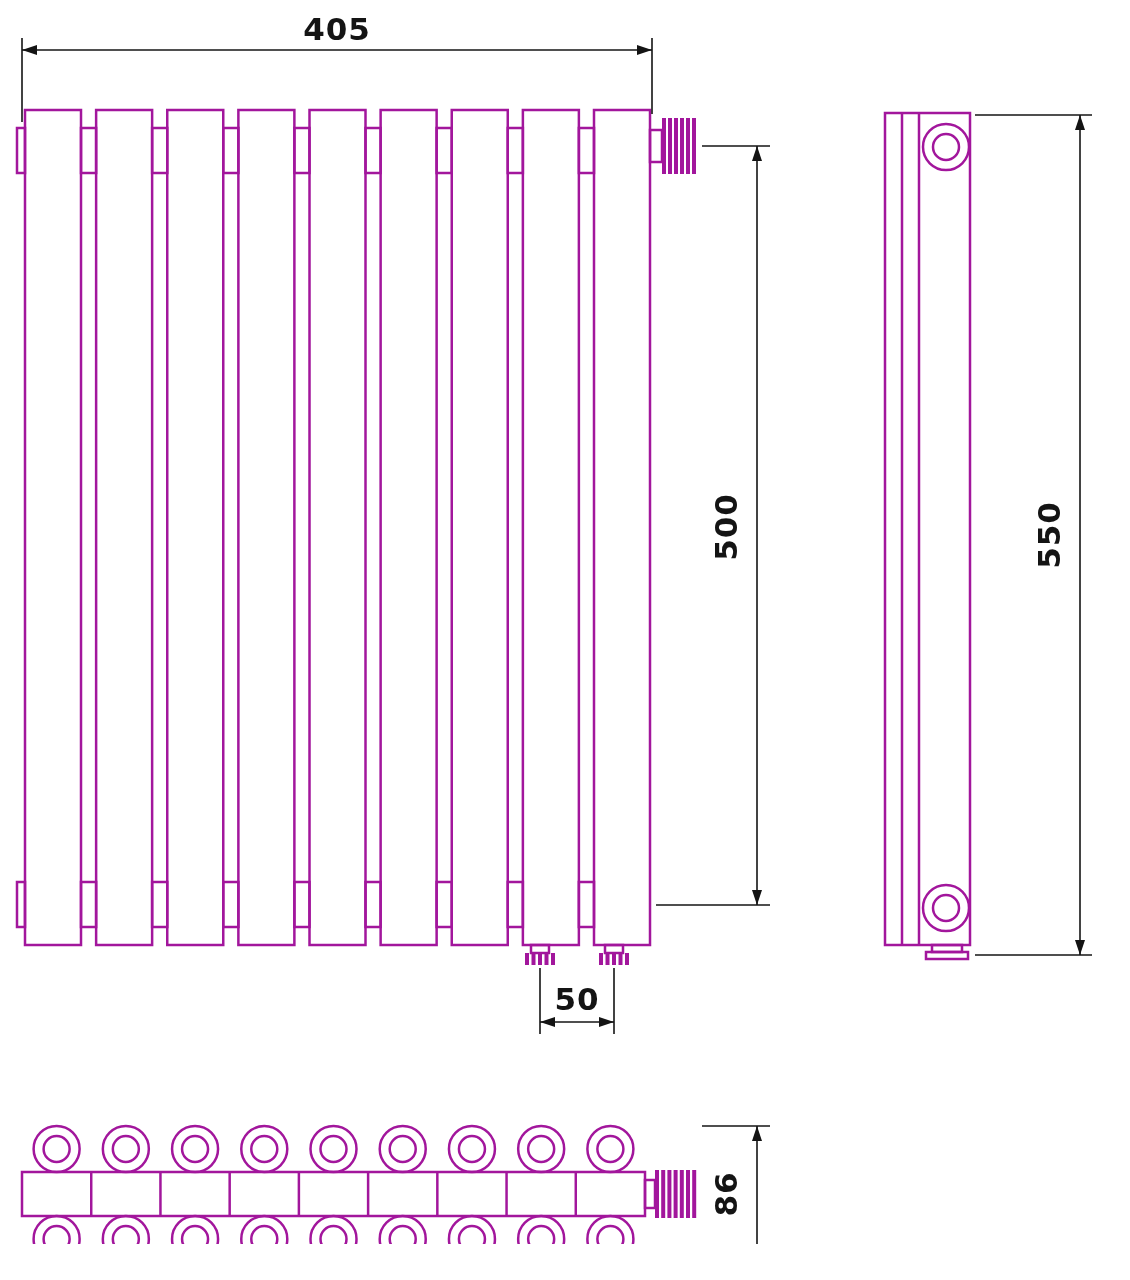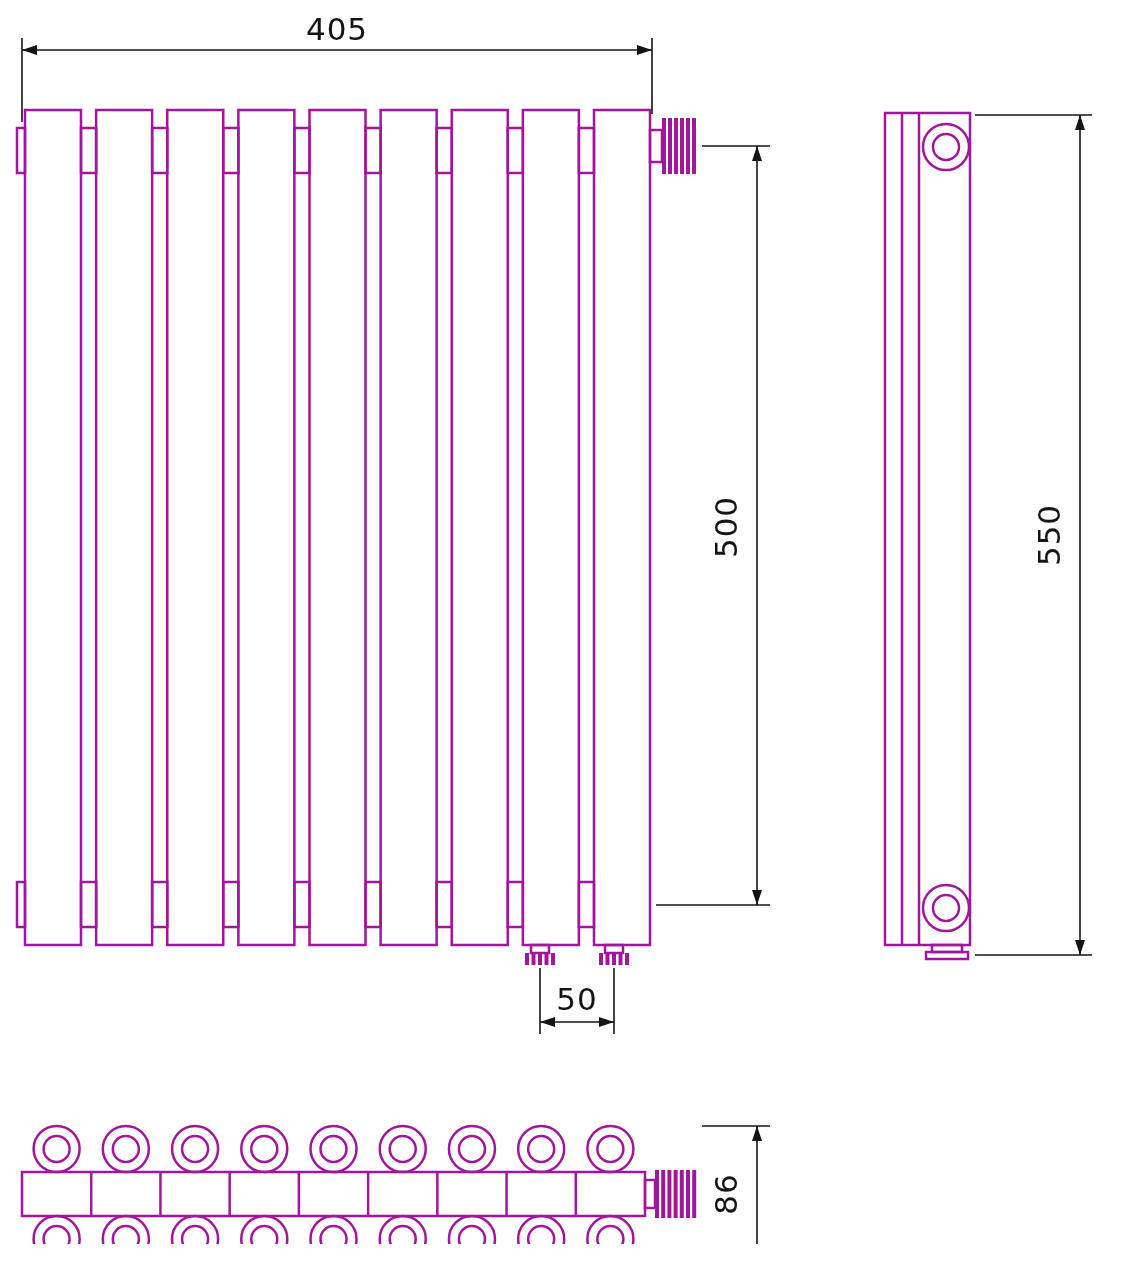--- a/index.html
+++ b/index.html
@@ -6,20 +6,21 @@
     --line-color:#a2169c;
     --dim-color:#141414;
     --bg:#ffffff;
   }
   html,body{margin:0;padding:0;background:var(--bg);}
   .stage{
     position:relative;
     width:1130px;height:1244px;
     background:var(--bg);
     font-family:"DejaVu Sans", sans-serif;
+    font-weight:bold;
   }
   svg{display:block;}
   .ln{fill:none;stroke:var(--line-color);stroke-width:2.5;}
   .fillc{fill:var(--line-color);stroke:none;}
   .dim{stroke:var(--dim-color);stroke-width:1.6;fill:none;}
   .arrow{fill:var(--dim-color);stroke:none;}
   .dimtext{
     fill:var(--dim-color);
     font-family:"DejaVu Sans", sans-serif;
     font-size:31px;

